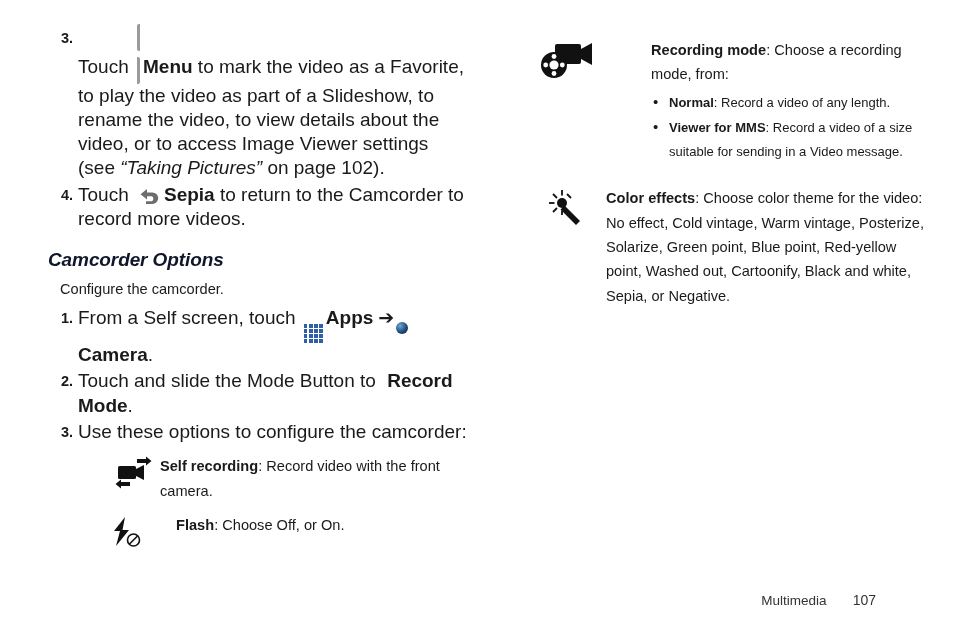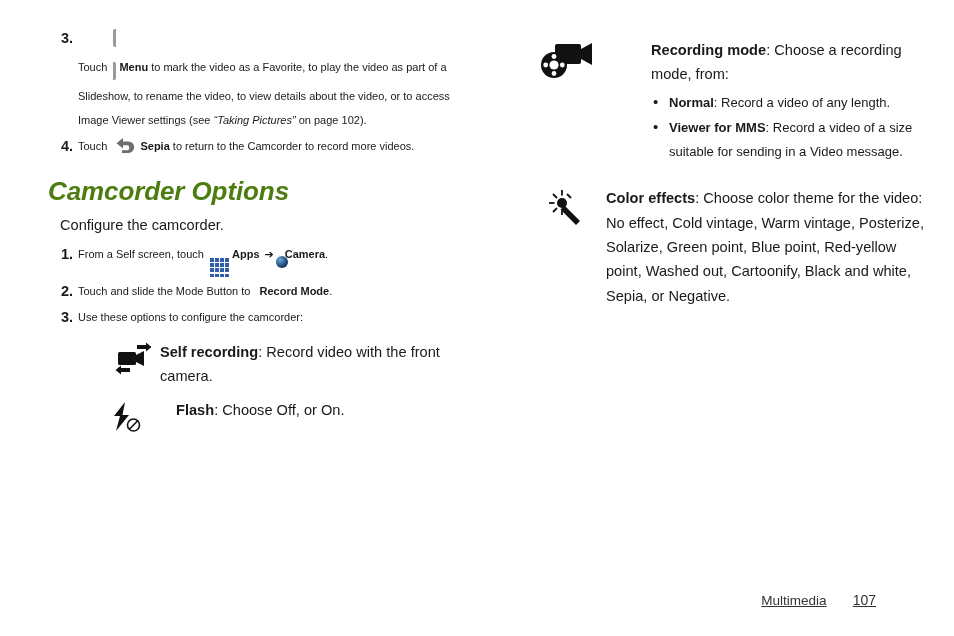--- a/index.html
+++ b/index.html
@@ -37,33 +37,33 @@
     flex: 0 0 30px;
     font-weight: bold;
     font-size: 14.5px;
     line-height: 24.3px;
     text-align: left;
     padding-left: 13px;
     box-sizing: border-box;
   }
   .step-body {
     flex: 1 1 auto;
-    font-size: 11px;
+    font-size: 19px;
     line-height: 24.3px;
   }
 
   b, .b { font-weight: bold; }
   .ital { font-style: italic; }
 
   
   .section-head {
-    color: #4d7c0f;
+    color: #0f172a;
     font-weight: bold;
     font-style: italic;
-    font-size: 26px;
+    font-size: 19px;
     letter-spacing: -0.1px;
     margin: 18px 0 6px 0;
   }
   .intro {
     font-size: 14.6px;
     line-height: 24.3px;
     margin: 0 0 4px 12px;
   }
 
   
@@ -194,21 +194,20 @@
   
   .footer {
     position: absolute;
     right: 78px;
     bottom: 28px;
     font-size: 13.5px;
     color: #333;
     display: flex;
     align-items: baseline;
     gap: 26px;
-    text-decoration: underline;
   }
   .footer .pageno { font-size: 14px; }
   svg { display: block; }
 </style>
 </head>
 <body>
 
 <div class="page">
 
   <div class="col col-left">

